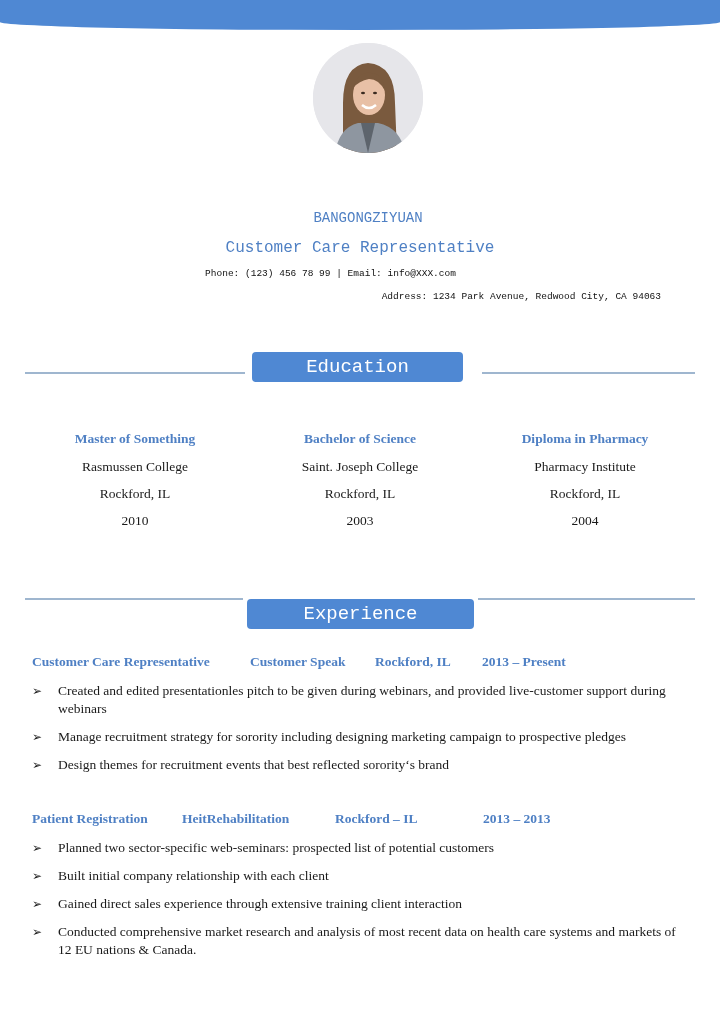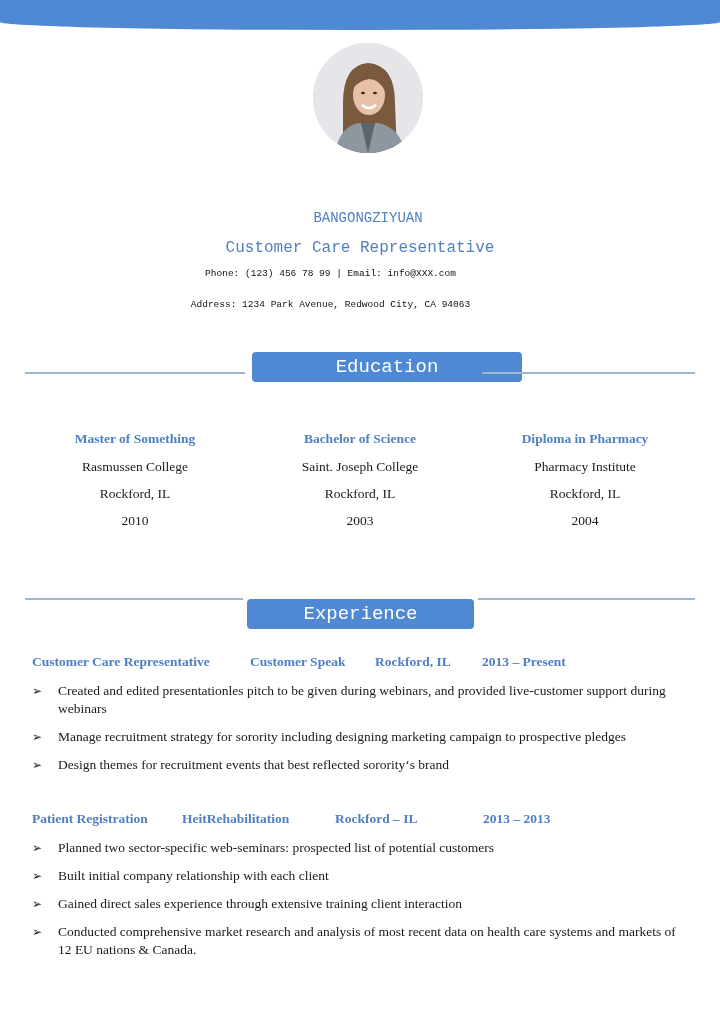--- a/index.html
+++ b/index.html
@@ -35,24 +35,24 @@
     <path d="M40 45 Q45 28 58 30 Q70 30 72 48 Q66 36 56 36 Q46 38 40 45 Z" fill="#7a5a3e"></path>
     <path d="M49 62 Q56 68 63 62" stroke="#ffffff" stroke-width="2.5" fill="none"></path>
     <ellipse cx="50" cy="50" rx="2" ry="1.2" fill="#3a2a20"></ellipse>
     <ellipse cx="62" cy="50" rx="2" ry="1.2" fill="#3a2a20"></ellipse>
   </svg>
 </div>
 
 <div class="name">BANGONGZIYUAN</div>
 <div class="role">Customer Care Representative</div>
 <div class="contact" style="top:268px;">Phone: (123) 456 78 99 | Email: info@XXX.com</div>
-<div class="contact" style="top:299px;">Address: 1234 Park Avenue, Redwood City, CA 94063</div>
+<div class="contact" style="top:291px;text-align:right;">Address: 1234 Park Avenue, Redwood City, CA 94063</div>
 
 <div class="sec-line" style="left:25px; top:372px; width:220px;"></div>
-<div class="sec-pill" style="left:252px; top:352px; width:270px;">Education</div>
+<div class="sec-pill" style="left:252px; top:352px; width:211px;">Education</div>
 <div class="sec-line" style="left:482px; top:372px; width:213px;"></div>
 
 <div class="edu-col" style="left:15px;">
   <div class="deg">Master of Something</div>
   <div class="line">Rasmussen College</div>
   <div class="line">Rockford, IL</div>
   <div class="line">2010</div>
 </div>
 <div class="edu-col" style="left:240px;">
   <div class="deg">Bachelor of Science</div>

